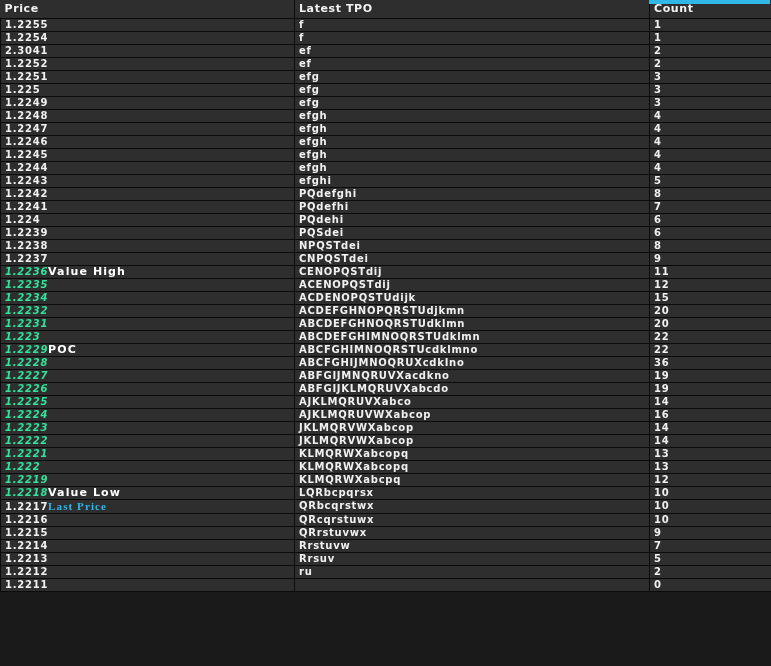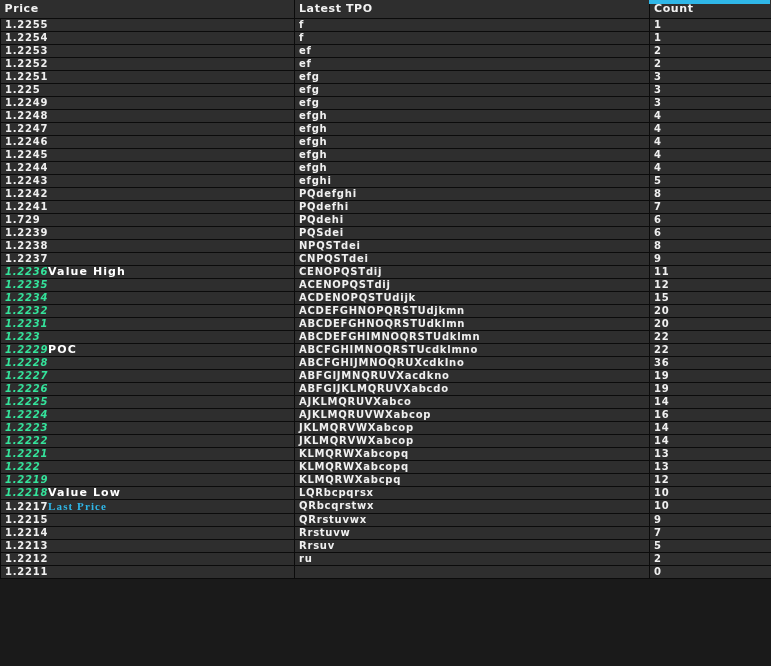--- a/index.html
+++ b/index.html
@@ -120,21 +120,21 @@
           <td class="price-cell"><span class="px-normal">1.2255</span></td>
           <td class="tpo-cell">f</td>
           <td class="count-cell">1</td>
         </tr>
         <tr>
           <td class="price-cell"><span class="px-normal">1.2254</span></td>
           <td class="tpo-cell">f</td>
           <td class="count-cell">1</td>
         </tr>
         <tr>
-          <td class="price-cell"><span class="px-normal">1.2253</span></td>
+          <td class="price-cell"><span class="px-normal">2.3041</span></td>
           <td class="tpo-cell">ef</td>
           <td class="count-cell">2</td>
         </tr>
         <tr>
           <td class="price-cell"><span class="px-normal">1.2252</span></td>
           <td class="tpo-cell">ef</td>
           <td class="count-cell">2</td>
         </tr>
         <tr>
           <td class="price-cell"><span class="px-normal">1.2251</span></td>
@@ -185,21 +185,21 @@
           <td class="price-cell"><span class="px-normal">1.2242</span></td>
           <td class="tpo-cell">PQdefghi</td>
           <td class="count-cell">8</td>
         </tr>
         <tr>
           <td class="price-cell"><span class="px-normal">1.2241</span></td>
           <td class="tpo-cell">PQdefhi</td>
           <td class="count-cell">7</td>
         </tr>
         <tr>
-          <td class="price-cell"><span class="px-normal">1.729</span></td>
+          <td class="price-cell"><span class="px-normal">1.224</span></td>
           <td class="tpo-cell">PQdehi</td>
           <td class="count-cell">6</td>
         </tr>
         <tr>
           <td class="price-cell"><span class="px-normal">1.2239</span></td>
           <td class="tpo-cell">PQSdei</td>
           <td class="count-cell">6</td>
         </tr>
         <tr>
           <td class="price-cell"><span class="px-normal">1.2238</span></td>
@@ -300,20 +300,25 @@
           <td class="price-cell"><span class="px-value">1.2218</span><span class="tag tag-white">Value Low</span></td>
           <td class="tpo-cell">LQRbcpqrsx</td>
           <td class="count-cell">10</td>
         </tr>
         <tr>
           <td class="price-cell"><span class="px-normal">1.2217</span><span class="tag tag-cyan">Last Price</span></td>
           <td class="tpo-cell">QRbcqrstwx</td>
           <td class="count-cell">10</td>
         </tr>
         <tr>
+          <td class="price-cell"><span class="px-normal">1.2216</span></td>
+          <td class="tpo-cell">QRcqrstuwx</td>
+          <td class="count-cell">10</td>
+        </tr>
+        <tr>
           <td class="price-cell"><span class="px-normal">1.2215</span></td>
           <td class="tpo-cell">QRrstuvwx</td>
           <td class="count-cell">9</td>
         </tr>
         <tr>
           <td class="price-cell"><span class="px-normal">1.2214</span></td>
           <td class="tpo-cell">Rrstuvw</td>
           <td class="count-cell">7</td>
         </tr>
         <tr>

